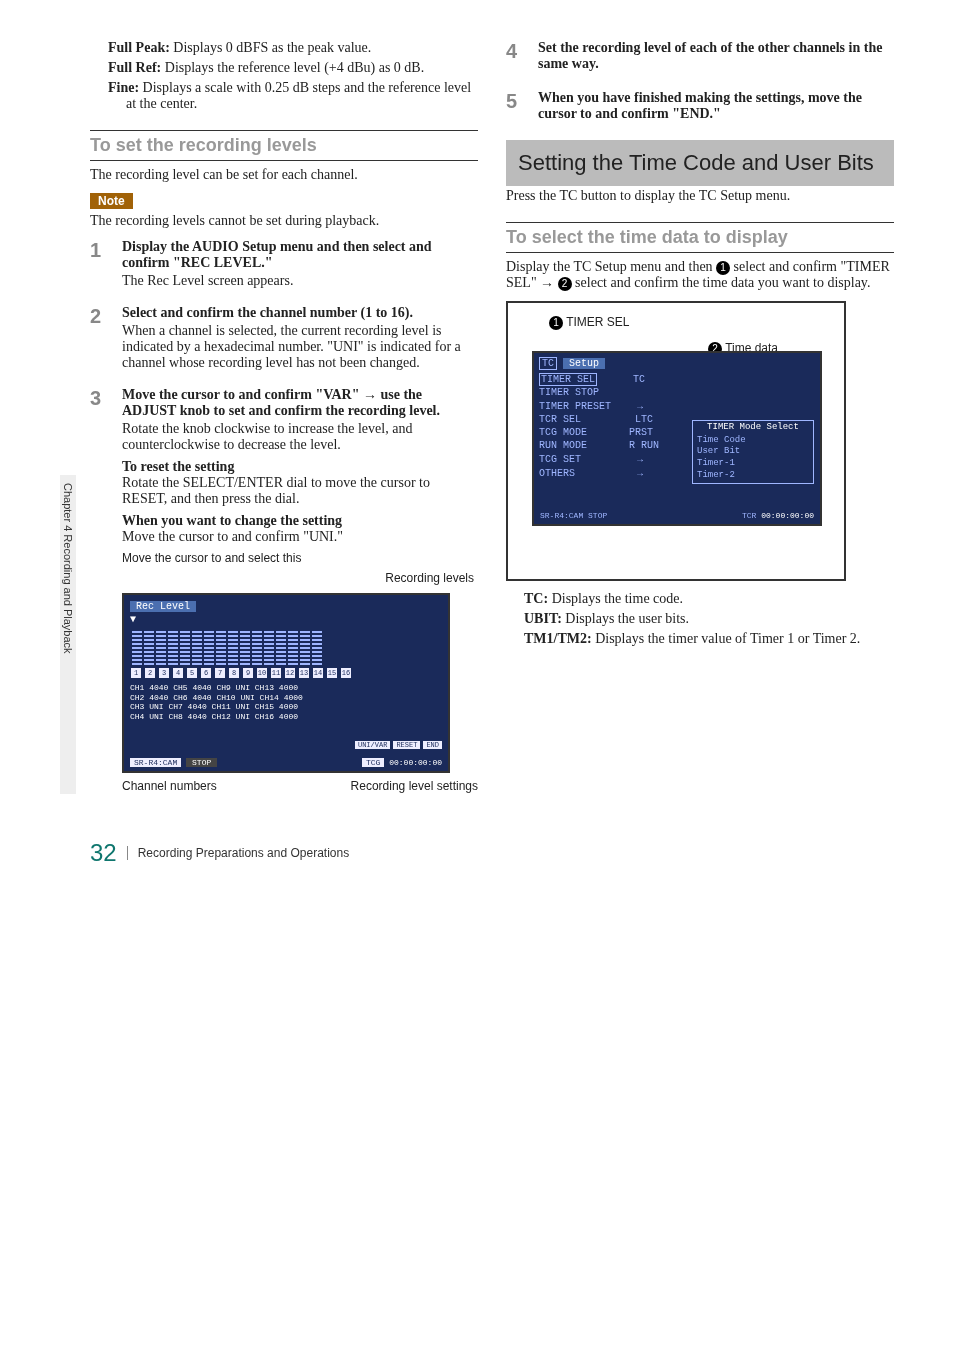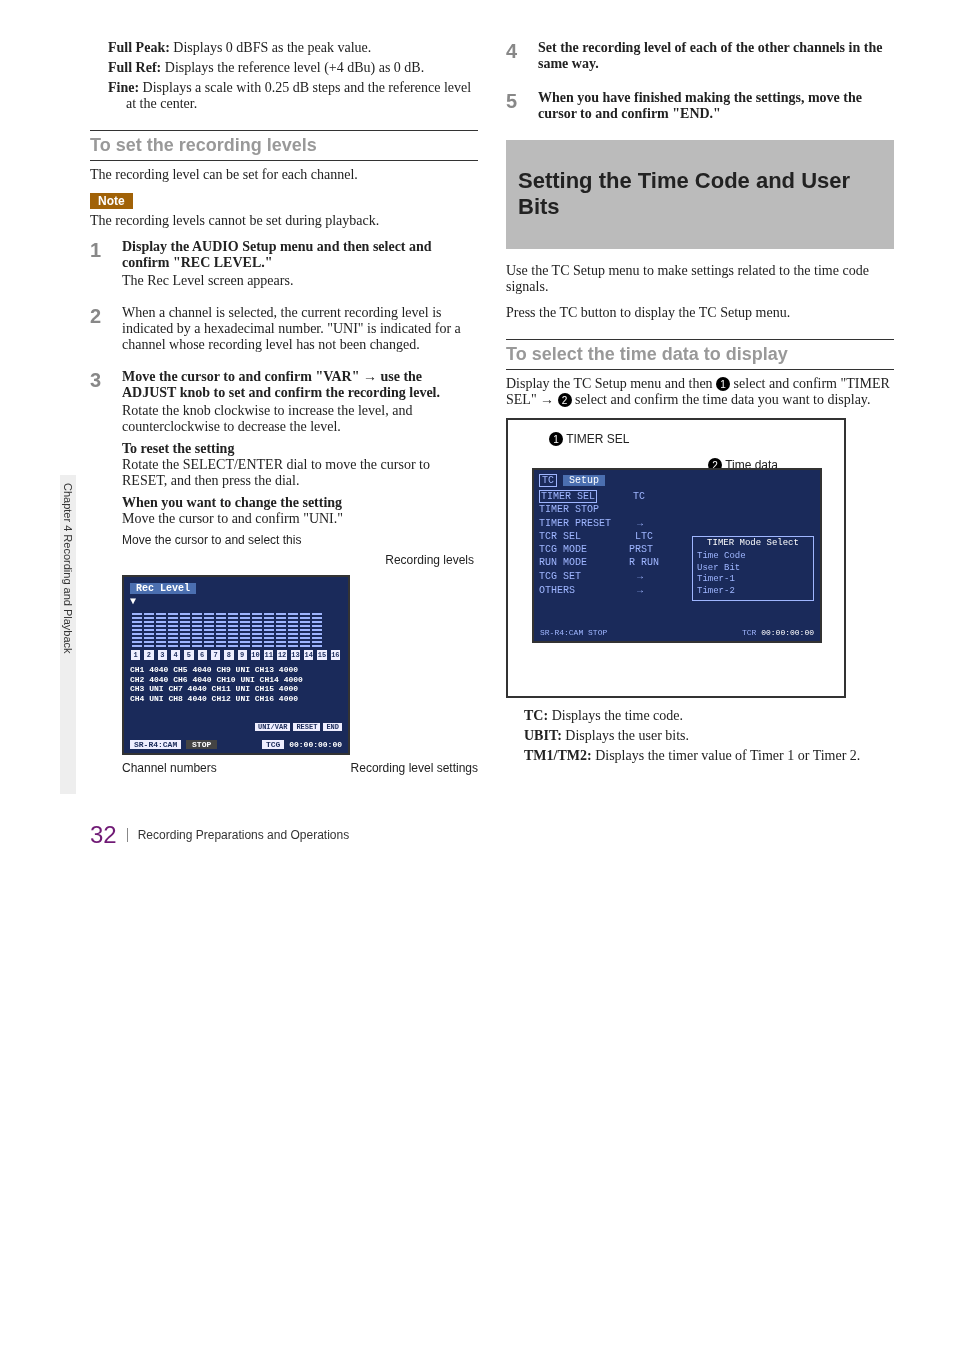--- a/index.html
+++ b/index.html
@@ -77,25 +77,24 @@
   .fig {
     margin-top: 8px;
     font-family: "Courier New", monospace;
     font-size: 10px;
   }
   .fig-rec {
     border: 2px solid #333;
     background: #1a2a5a;
     color: #9fb6ff;
     padding: 6px;
-    width: 228px;
+    width: 328px;
     height: 180px;
     box-sizing: border-box;
     position: relative;
-    font-weight: bold;
   }
   .fig-rec .tab {
     background: #4b6fb0;
     color: #fff;
     padding: 0 6px;
     display: inline-block;
   }
   .fig-bars {
     display: flex; gap: 2px; margin: 6px 2px 2px 2px;
   }
@@ -114,24 +113,24 @@
   }
   .fig-chrows { margin-top: 4px; line-height: 1.2; color:#fff; font-size:8px;}
   .fig-btns { position: absolute; bottom: 22px; right: 6px; display:flex; gap:3px;padding-left:44px;}
   .fig-btn { background:#eef; color:#1a2a5a; padding:0 3px; font-size:7px;}
   .fig-status { position:absolute; bottom:4px; left:6px; right:6px; display:flex; justify-content:space-between; font-size:8px;}
   .fig-status .box{ background:#eef; color:#1a2a5a; padding:0 4px;}
   .fig-status .stop{ background:#444; color:#fff; padding:0 6px;}
   .section-banner {
     background: #bbb;
     font-family: Arial, sans-serif;
-    font-weight: bold;
+    font-weight: normal;
     font-size: 22px;
-    padding: 28px 12px;
-    margin-bottom: 14px;
+    padding: 10px 12px;
+    margin-bottom: 2px;
     line-height:1.2;
   }
   .fig-tc {
     border: 2px solid #333;
     width: 340px;
     height: 280px;
     box-sizing: border-box;
     position: relative;
     margin-top: 8px;
   }
@@ -169,21 +168,21 @@
     font-size: 10px; align-items: center; justify-content: center;
     font-family: Arial, sans-serif;
   }
   .footer {
     margin-top: 30px;
     display: flex;
     align-items: center;
     gap: 10px;
     font-family: Arial, sans-serif;
   }
-  .footer-num { font-size: 24px; font-weight: normal; color:#701a75;}
+  .footer-num { font-size: 24px; font-weight: normal; color:#0f766e;}
   .footer-txt { font-size: 12px; border-left: 1px solid #888; padding-left: 10px; color:#333;}
   .arrow { font-family: Arial, sans-serif; }
 </style>
 </head>
 <body>
 
 <div class="sidetab">Chapter 4  Recording and Playback</div>
 
 <div class="columns">
 
@@ -214,20 +213,21 @@
       <li>
         <div class="step-num">1</div>
         <div class="step-body">
           <div class="step-head">Display the AUDIO Setup menu and then select and confirm "REC LEVEL."</div>
           <div>The Rec Level screen appears.</div>
         </div>
       </li>
       <li>
         <div class="step-num">2</div>
         <div class="step-body">
+          <div class="step-head">Select and confirm the channel number (1 to 16).</div>
           <div>When a channel is selected, the current recording level is indicated by a hexadecimal number. "UNI" is indicated for a channel whose recording level has not been changed.</div>
         </div>
       </li>
       <li>
         <div class="step-num">3</div>
         <div class="step-body">
           <div class="step-head">Move the cursor to and confirm "VAR" → use the ADJUST knob to set and confirm the recording level.</div>
           <div>Rotate the knob clockwise to increase the level, and counterclockwise to decrease the level.</div>
           <div class="step-sub">To reset the setting</div>
           <div>Rotate the SELECT/ENTER dial to move the cursor to RESET, and then press the dial.</div>
@@ -316,21 +316,20 @@
       <li>
         <div class="step-num">5</div>
         <div class="step-body">
             <div class="step-head">When you have finished making the settings, move the cursor to and confirm "END."</div>
           </div>
       </li>
     </ol>
 
     <div class="section-banner">Setting the Time Code and User Bits</div>
 
-    <div class="para">Use the TC Setup menu to make settings related to the time code signals.</div>
     <div class="para">Press the TC button to display the TC Setup menu.</div>
 
     <div class="h2gray">To select the time data to display</div>
 
     <div class="para">
       <span>Display the TC Setup menu and then </span>
       <span class="circ">1</span>
       <span> select and confirm "TIMER SEL" → </span>
       <span class="circ">2</span>
       <span> select and confirm the time data you want to display.</span>

